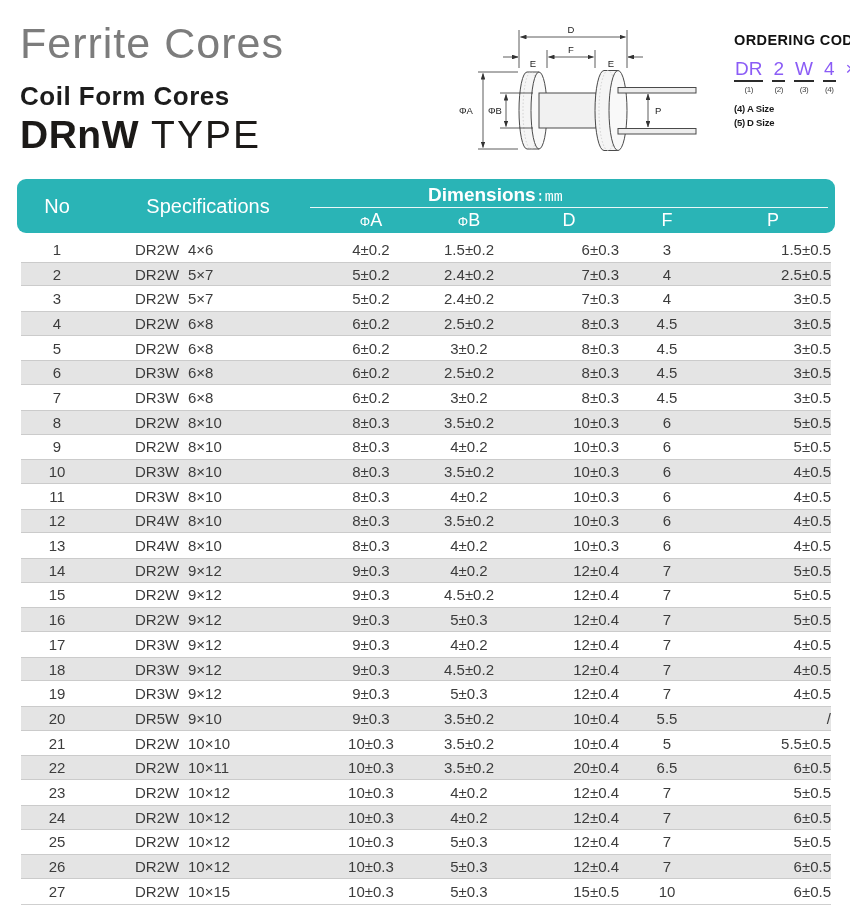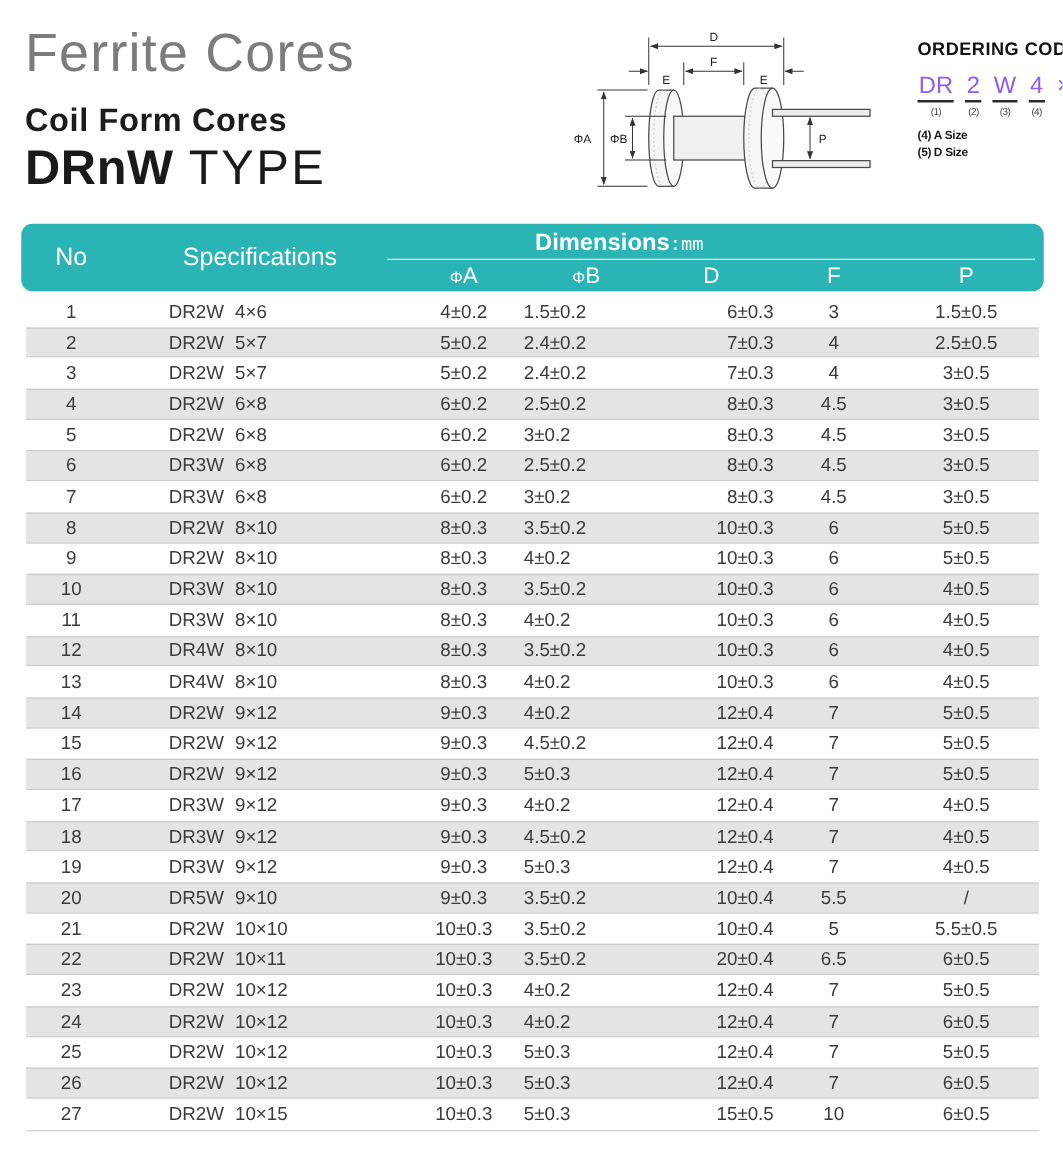--- a/index.html
+++ b/index.html
@@ -55,24 +55,24 @@
   .w-a { width:96px; } .w-b { width:100px; } .w-d { width:100px; } .w-f { width:96px; } .w-p { width:116px; }
 
   .tbody { position:relative; margin:4px 0 0 4px; width:810px; border-bottom:1px solid #cfcfcf; }
   .trow { display:flex; height:24.7px; align-items:center; background:#fff; }
   .trow.alt { background:#e4e4e4; border-top:1px solid #cbcbcb; border-bottom:1px solid #cbcbcb; }
   .c { font-size:15px; color:#3c3c3c; white-space:nowrap; }
   .c-no { width:72px; text-align:center; }
   .c-spec { width:230px; text-align:left; padding-left:42px; }
   .c-spec .model { display:inline-block; min-width:53px; }
   .c-a { width:96px; text-align:center; }
-  .c-b { width:100px; }
+  .c-b { width:100px; text-align:center; }
   .c-d { width:100px; text-align:right; }
   .c-f { width:96px; text-align:center; }
-  .c-p { width:116px; text-align:center; }
+  .c-p { width:116px; text-align:right; }
 </style>
 </head>
 <body>
 
 <div class="page">
 
   <div class="masthead">
     <div class="title">Ferrite Cores</div>
     <div class="subtitle">Coil Form Cores</div>
     <div class="typeline">

